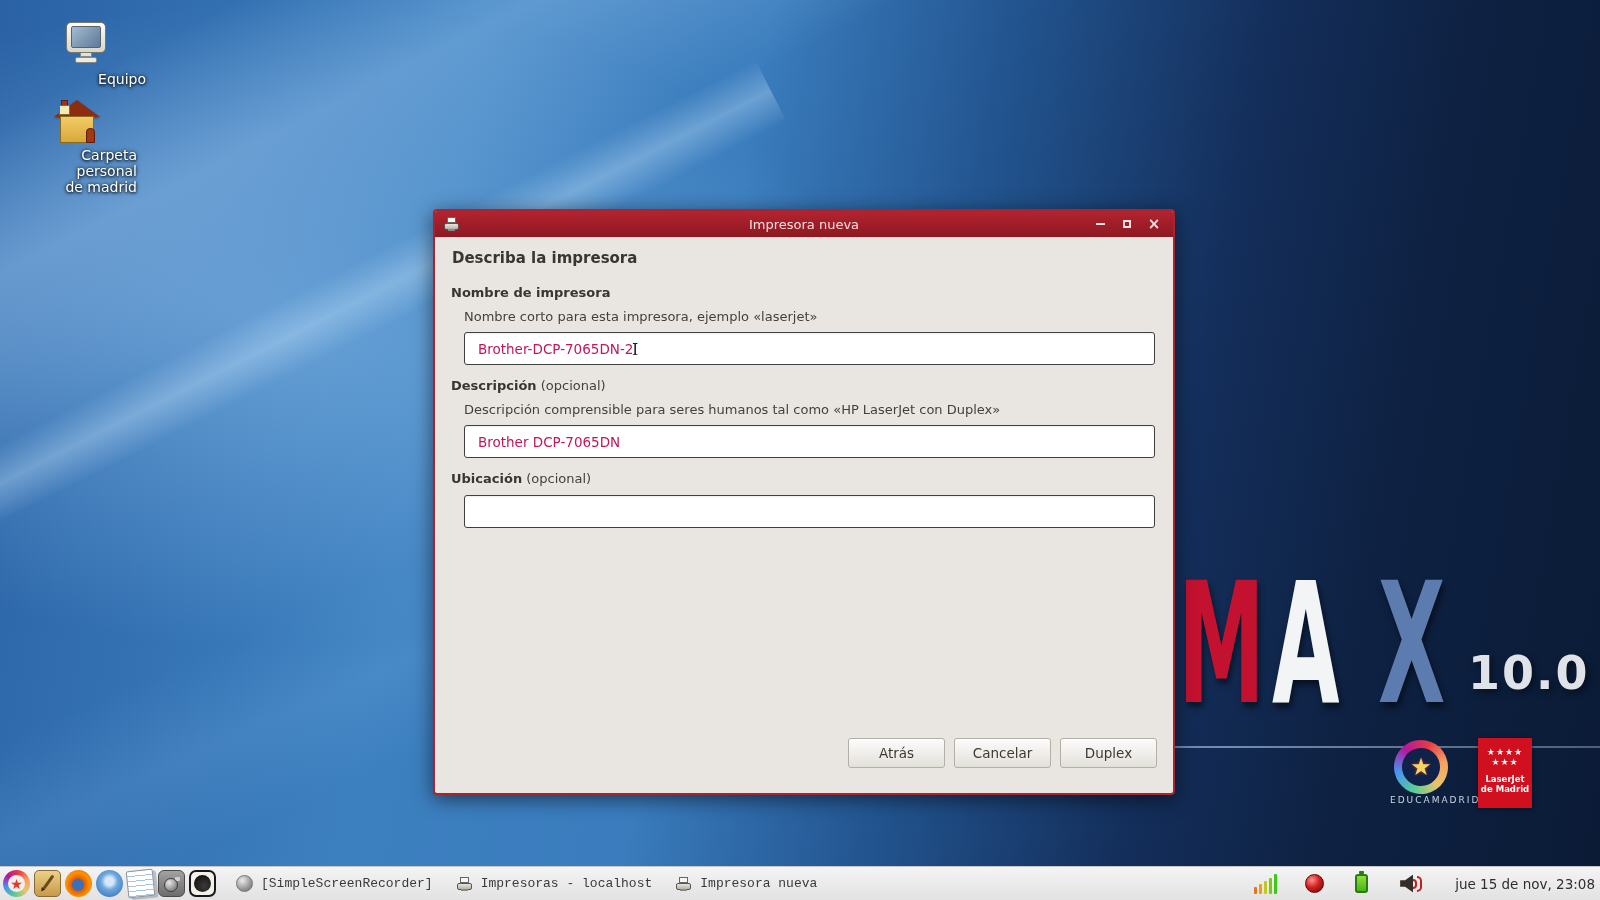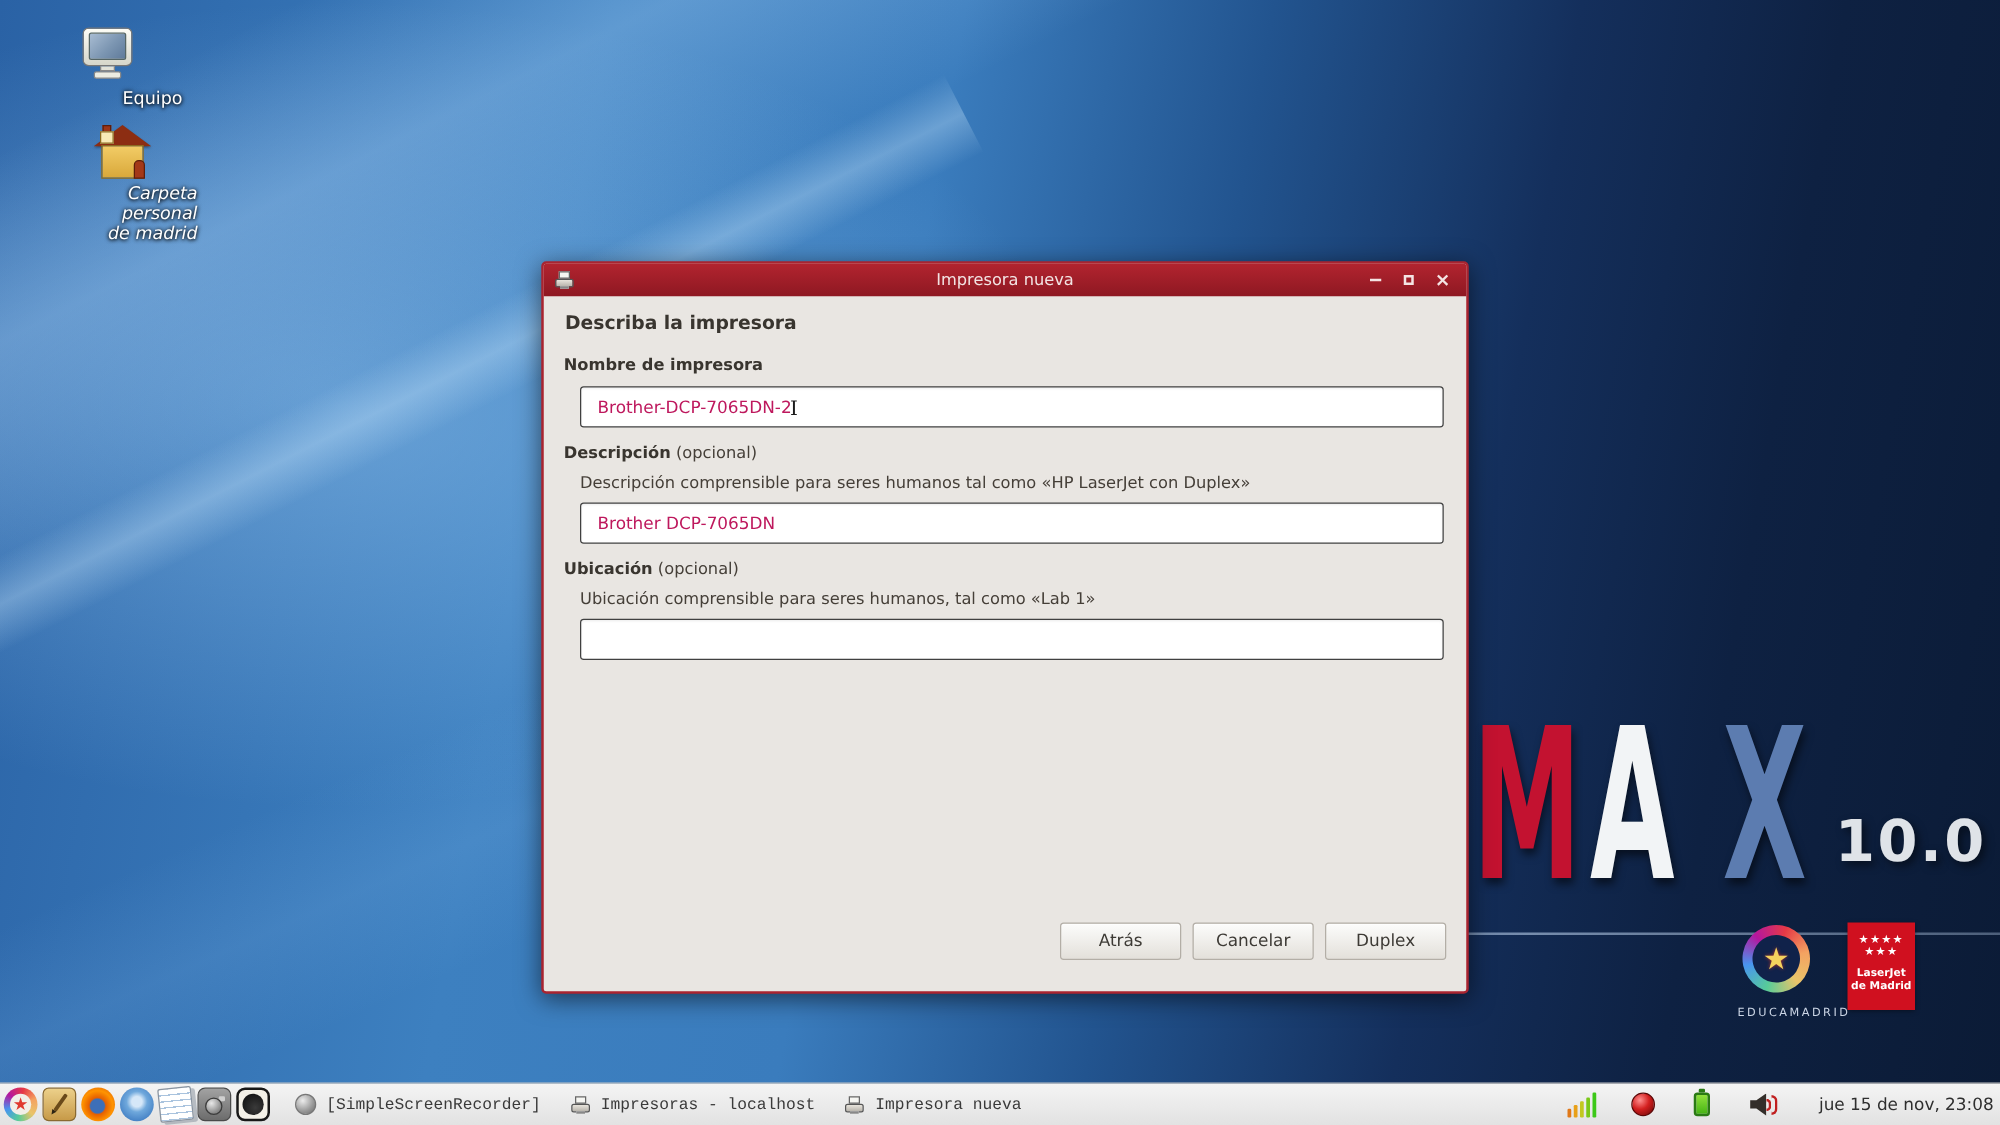--- a/index.html
+++ b/index.html
@@ -33,40 +33,40 @@
     color:#dfe3e8; text-shadow:3px 3px 7px rgba(0,0,0,0.5); letter-spacing:2px; }
 
   
   .educam { position:absolute; left:1390px; top:740px; width:62px; text-align:center; z-index:1; }
   .educam .ring { position:relative; width:54px; height:54px; margin:0 auto; border-radius:50%;
     background:conic-gradient(from 30deg, #e63946, #f4a261, #e9c46a, #57cc99, #4895ef, #b5179e, #e63946);
     transform:rotate(-12deg); }
   .educam .ring::after { content:""; position:absolute; inset:8px; border-radius:50%; background:#10224a; }
   .educam .star-glyph { position:absolute; inset:0; display:flex; align-items:center; justify-content:center;
     color:#f4d35e; font-size:24px; text-shadow:0 0 3px #c0392b; z-index:2; }
-  .educam .wordmark { margin-top:12px; font-size:9px; letter-spacing:2px; color:#ccd6e6;
+  .educam .wordmark { margin-top:1px; font-size:9px; letter-spacing:2px; color:#ccd6e6;
     text-transform:uppercase; white-space:nowrap; }
   .comunidad { position:absolute; left:1478px; top:738px; width:54px; height:70px; z-index:1;
     background:#d0101f; box-shadow:0 1px 4px rgba(0,0,0,0.5); text-align:center; }
   .comunidad .stars { color:#fff; font-size:9px; letter-spacing:1px; line-height:10px; }
   .comunidad .stars.r1 { padding-top:9px; }
   .comunidad .cm-label { margin-top:7px; color:#fff; font-weight:bold; font-size:8.5px; line-height:10px; }
 
   
   .dicon { position:absolute; width:120px; text-align:right; z-index:1; }
   .dicon .dlabel { color:#fff; font-size:14px; line-height:16px; text-shadow:0 1px 3px #000, 0 0 4px rgba(0,0,0,0.8); }
   .dicon-equipo { left:26px; top:22px; }
   .monitor { position:relative; width:42px; height:46px; margin:0 auto 3px; }
   .monitor .crt { position:relative; width:40px; height:31px; margin:0 auto;
     background:linear-gradient(#fdfdf6,#d6d6ca); border:1px solid #777; border-radius:5px; }
   .monitor .scr { position:absolute; left:4px; top:3px; width:30px; height:22px;
     background:linear-gradient(135deg,#a8bcd2 0%, #7c96b2 55%, #5f7a9a 100%); border:1px solid #566; border-radius:2px; }
   .monitor .neck { width:12px; height:4px; margin:0 auto; background:#e2e2d8; border:1px solid #888; border-top:none; }
   .monitor .mbase { width:22px; height:6px; margin:0 auto; background:#ecece2; border:1px solid #888; border-radius:2px; }
-  .dicon-home { left:38px; top:100px;font-style:italic; }
+  .dicon-home { left:17px; top:100px; }
   .house { position:relative; width:48px; height:45px; margin:0 auto 2px; }
   .house .roof { position:absolute; left:1px; top:0; width:0; height:0;
     border-left:23px solid transparent; border-right:23px solid transparent; border-bottom:17px solid #8c2d12;
     filter:drop-shadow(0 1px 1px rgba(0,0,0,0.4)); }
   .house .chimney { position:absolute; left:8px; top:0; width:7px; height:10px; background:#9c3517; border:1px solid #5e1d0a; }
   .house .hbody { position:absolute; left:7px; top:16px; width:34px; height:27px;
     background:linear-gradient(#f2cc66,#d9a83a); border:1px solid #8a6a20; }
   .house .door { position:absolute; right:6px; bottom:2px; width:9px; height:15px;
     background:#a33818; border:1px solid #5e1d0a; border-radius:4px 4px 0 0; }
   .house .hwin { position:absolute; left:6px; top:5px; width:11px; height:10px;
@@ -245,37 +245,37 @@
       <span class="ctrl close-b">×</span>
     </div>
   </div>
 
   <div class="dlg-content">
     <div class="dlg-heading">Describa la impresora</div>
 
     <div class="fld-label">
       <span>Nombre de impresora</span><span class="opt"></span>
     </div>
+    <div class="fld-hint">Nombre corto para esta impresora, ejemplo «laserjet»</div>
     <div class="fld-input-wrap">
       <input class="fld-input" type="text" value="Brother-DCP-7065DN-2" style="">
       <span class="ibeam-cursor">I</span>
     </div>
 
     <div class="fld-label">
       <span>Descripción</span><span class="opt"> (opcional)</span>
     </div>
     <div class="fld-hint">Descripción comprensible para seres humanos tal como «HP LaserJet con Duplex»</div>
     <div class="fld-input-wrap">
       <input class="fld-input" type="text" value="Brother DCP-7065DN" style="">
     </div>
 
     <div class="fld-label">
       <span>Ubicación</span><span class="opt"> (opcional)</span>
     </div>
-    <div class="fld-hint">Ubicación comprensible para seres humanos, tal como «Lab 1»</div>
     <div class="fld-input-wrap">
       <input class="fld-input" type="text" value="" style="">
     </div>
 
     <div class="dlg-buttons">
       <button class="btn">Atrás</button>
       <button class="btn">Cancelar</button>
       <button class="btn">Duplex</button>
     </div>
   </div>

